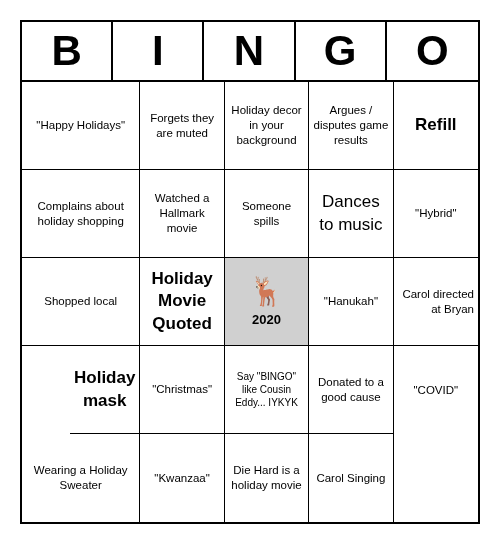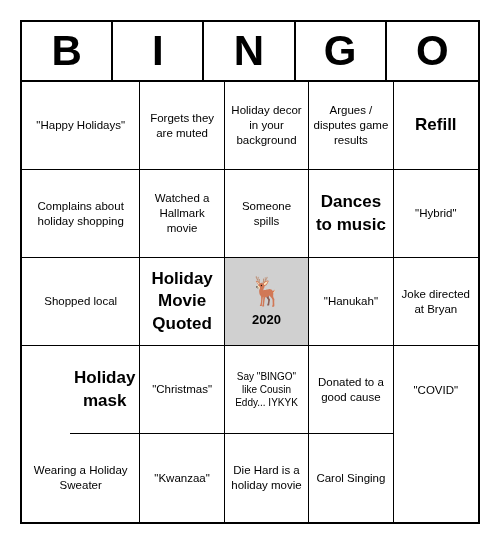--- a/index.html
+++ b/index.html
@@ -43,20 +43,21 @@
       text-align: center;
       font-size: 11.5px;
       min-height: 88px;
       display: flex;
       align-items: center;
       justify-content: center;
       line-height: 1.3;
     }
     .bingo-cell:nth-child(5n) {
       border-right: none;
+      text-align: right;
     }
     .bingo-cell:nth-last-child(-n+5) {
       border-bottom: none;
     }
     .bingo-cell.shaded {
       background: #d0d0d0;
     }
     .cell-inner {
       display: flex;
       flex-direction: column;
@@ -88,32 +89,32 @@
     </div>
   <div class="bingo-grid">
   <div class="bingo-cell">"Happy Holidays"</div>
       <div class="bingo-cell">Forgets they are muted</div>
       <div class="bingo-cell">Holiday decor in your background</div>
       <div class="bingo-cell">Argues / disputes game results</div>
       <div class="bingo-cell" style="font-size: 17px; font-weight: bold;">Refill</div>
       <div class="bingo-cell">Complains about holiday shopping</div>
       <div class="bingo-cell">Watched a Hallmark movie</div>
       <div class="bingo-cell">Someone spills</div>
-      <div class="bingo-cell" style="font-size: 17px; font-weight: bold;">Dances to music</div>
+      <div class="bingo-cell" style="font-size: 17px; font-weight: normal;">Dances to music</div>
       <div class="bingo-cell">"Hybrid"</div>
       <div class="bingo-cell">Shopped local</div>
       <div class="bingo-cell" style="font-size: 17px; font-weight: bold;">Holiday Movie Quoted</div>
       <div class="bingo-cell shaded">
         <div class="cell-inner">
           <span class="deer-icon">🦌</span>
           <span class="year-text">2020</span>
         </div>
       </div>
       <div class="bingo-cell">"Hanukah"</div>
-      <div class="bingo-cell">Joke directed at Bryan</div>
+      <div class="bingo-cell">Carol directed at Bryan</div>
       <div class="bingo-cell" style="font-size: 17px; font-weight: bold; margin-left: 48px;">Holiday mask</div>
       <div class="bingo-cell">"Christmas"</div>
       <div class="bingo-cell" style="font-size: 10px;">Say "BINGO" like Cousin Eddy... IYKYK</div>
       <div class="bingo-cell">Donated to a good cause</div>
       <div class="bingo-cell">"COVID"</div>
       <div class="bingo-cell">Wearing a Holiday Sweater</div>
       <div class="bingo-cell">"Kwanzaa"</div>
       <div class="bingo-cell">Die Hard is a holiday movie</div>
       <div class="bingo-cell">Carol Singing</div>
     </div>

